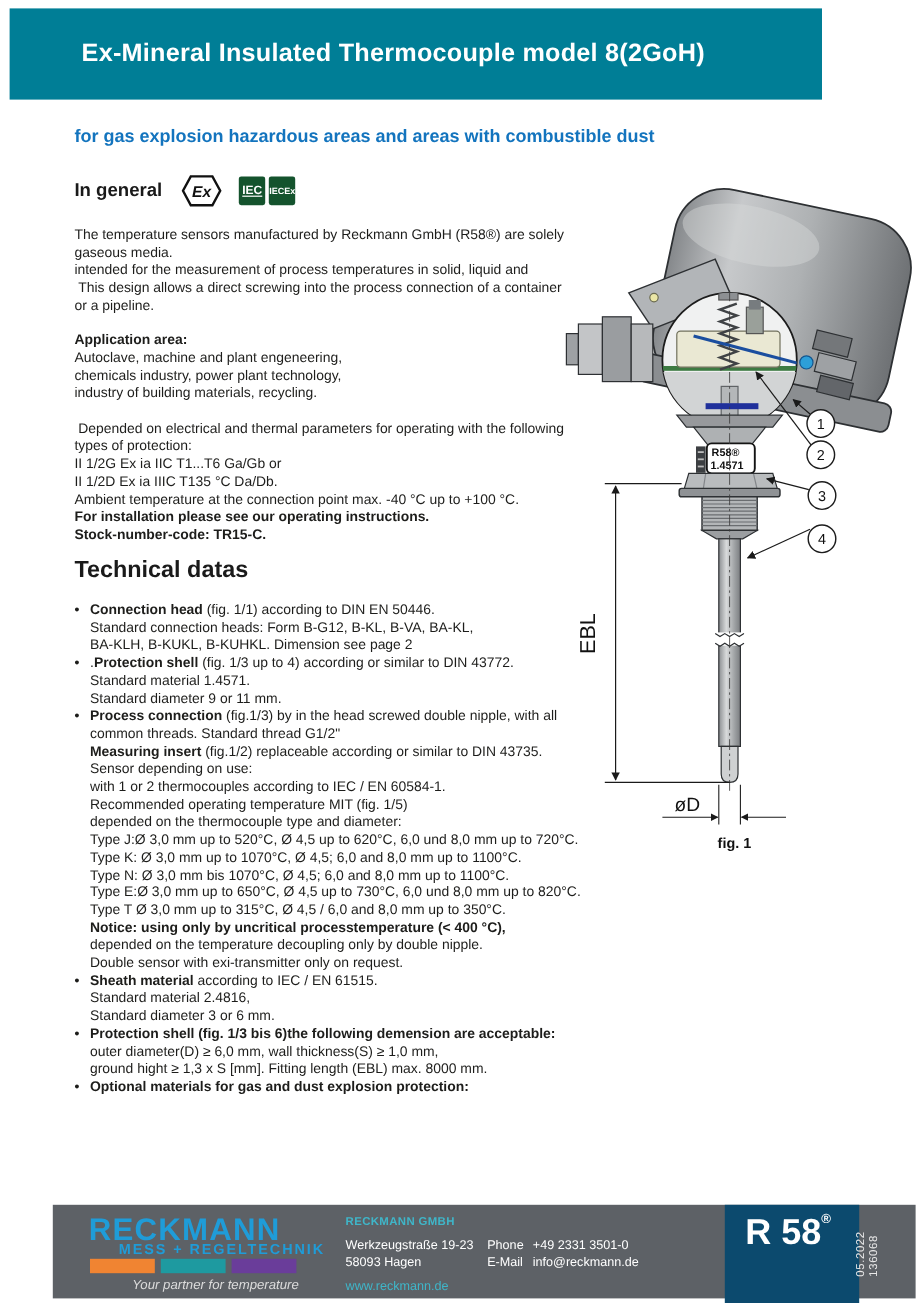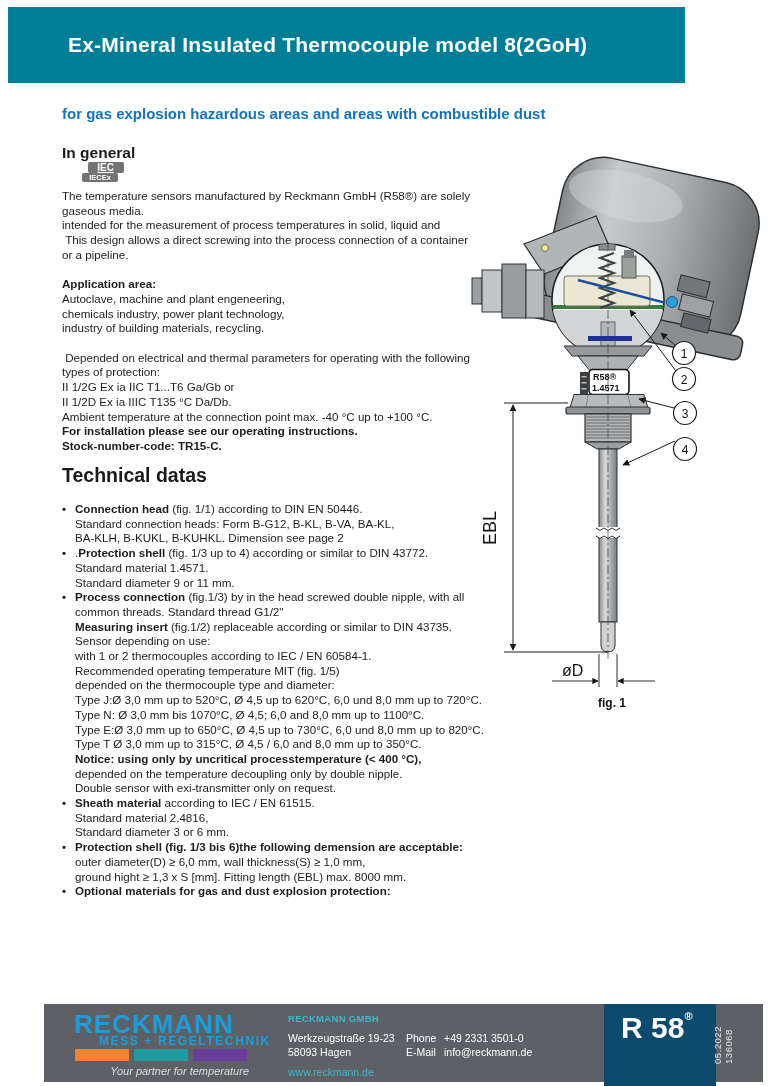--- a/index.html
+++ b/index.html
@@ -4,24 +4,24 @@
 <style>
   html,body{margin:0;padding:0;}
   body{font-family:"Liberation Sans","DejaVu Sans",sans-serif;background:#fff;}
   .page{position:relative;width:768px;height:1086px;background:#fff;overflow:hidden;}
 
   .banner{position:absolute;left:8px;top:7px;width:677px;height:76px;background:#007E96;}
   .banner h1{margin:0 0 0 60px;line-height:76px;font-size:21px;font-weight:bold;color:#fff;letter-spacing:.2px;}
 
   .subtitle{position:absolute;left:62px;top:105px;font-size:15px;font-weight:bold;color:#1374BE;}
 
-  .ingeneral{position:absolute;left:62px;top:144px;display:flex;align-items:center;height:30px;flex-direction:column;}
+  .ingeneral{position:absolute;left:62px;top:144px;display:flex;align-items:center;height:30px;}
   .ingeneral .lbl{font-size:15.5px;font-weight:bold;color:#1a1a1a;}
   .exlogo{margin-left:16px;width:34px;height:28px;}
-  .bluebox{margin-left:12px;width:36px;height:24px;background:#737373;color:#fff;display:flex;align-items:center;justify-content:center;border-radius:2px;}
+  .bluebox{margin-left:12px;width:22px;height:24px;background:#14532d;color:#fff;display:flex;align-items:center;justify-content:center;border-radius:2px;}
   .bluebox.iec{font-size:10px;font-weight:bold;margin-left:14px;text-decoration:underline;}
   .bluebox.iecex{font-size:7.5px;font-weight:bold;margin-left:3px;}
 
   .textblock{position:absolute;color:#1d1d1b;font-size:11.6px;line-height:14.7px;width:450px;}
   .intro{left:62px;top:189px;}
   .tech-heading{position:absolute;left:62px;top:464px;font-size:19.5px;font-weight:bold;color:#1a1a1a;}
   .techlines{left:62px;top:502px;}
   .tline{white-space:pre-wrap;position:relative;min-height:14.7px;}
   .techlines .tline{padding-left:13px;}
   .tline .dot{position:absolute;left:0;top:0;font-weight:bold;}
@@ -104,20 +104,21 @@
       <div class="tline"><span>Standard material 1.4571.</span></div>
       <div class="tline"><span>Standard diameter 9 or 11 mm.</span></div>
       <div class="tline"><span class="dot">•</span><span class="b">Process connection</span><span> (fig.1/3) by in the head screwed double nipple, with all</span></div>
       <div class="tline"><span>common threads. Standard thread G1/2"</span></div>
       <div class="tline"><span class="b">Measuring insert</span><span> (fig.1/2) replaceable according or similar to DIN 43735.</span></div>
       <div class="tline"><span>Sensor depending on use:</span></div>
       <div class="tline"><span>with 1 or 2 thermocouples according to IEC / EN 60584-1.</span></div>
       <div class="tline"><span>Recommended operating temperature MIT (fig. 1/5)</span></div>
       <div class="tline"><span>depended on the thermocouple type and diameter:</span></div>
       <div class="tline"><span>Type J:Ø 3,0 mm up to 520°C, Ø 4,5 up to 620°C, 6,0 und 8,0 mm up to 720°C.</span></div>
+      <div class="tline"><span>Type K: Ø 3,0 mm up to 1070°C, Ø 4,5; 6,0 and 8,0 mm up to 1100°C.</span></div>
       <div class="tline"><span>Type N: Ø 3,0 mm bis 1070°C, Ø 4,5; 6,0 and 8,0 mm up to 1100°C.</span></div>
       <div class="tline"><span>Type E:Ø 3,0 mm up to 650°C, Ø 4,5 up to 730°C, 6,0 und 8,0 mm up to 820°C.</span></div>
       <div class="tline"><span>Type T Ø 3,0 mm up to 315°C, Ø 4,5 / 6,0 and 8,0 mm up to 350°C.</span></div>
       <div class="tline"><span class="b">Notice: using only by uncritical processtemperature (&lt; 400 °C),</span></div>
       <div class="tline"><span>depended on the temperature decoupling only by double nipple.</span></div>
       <div class="tline"><span>Double sensor with exi-transmitter only on request.</span></div>
       <div class="tline"><span class="dot">•</span><span class="b">Sheath material</span><span> according to IEC / EN 61515.</span></div>
       <div class="tline"><span>Standard material 2.4816,</span></div>
       <div class="tline"><span>Standard diameter 3 or 6 mm.</span></div>
       <div class="tline"><span class="dot">•</span><span class="b">Protection shell (fig. 1/3 bis 6)the following demension are acceptable:</span></div>

